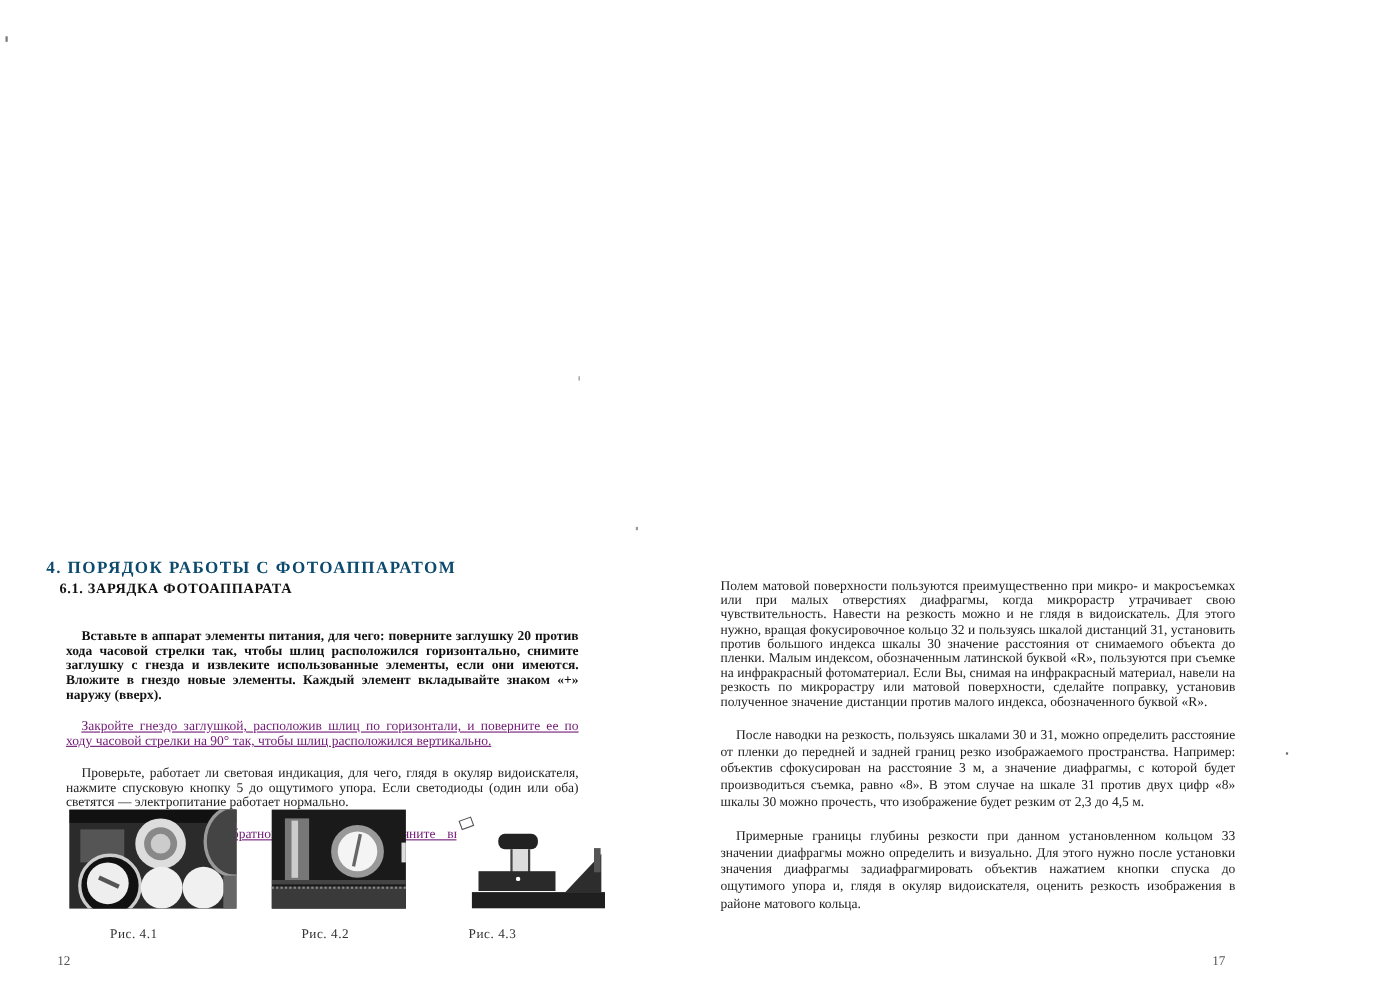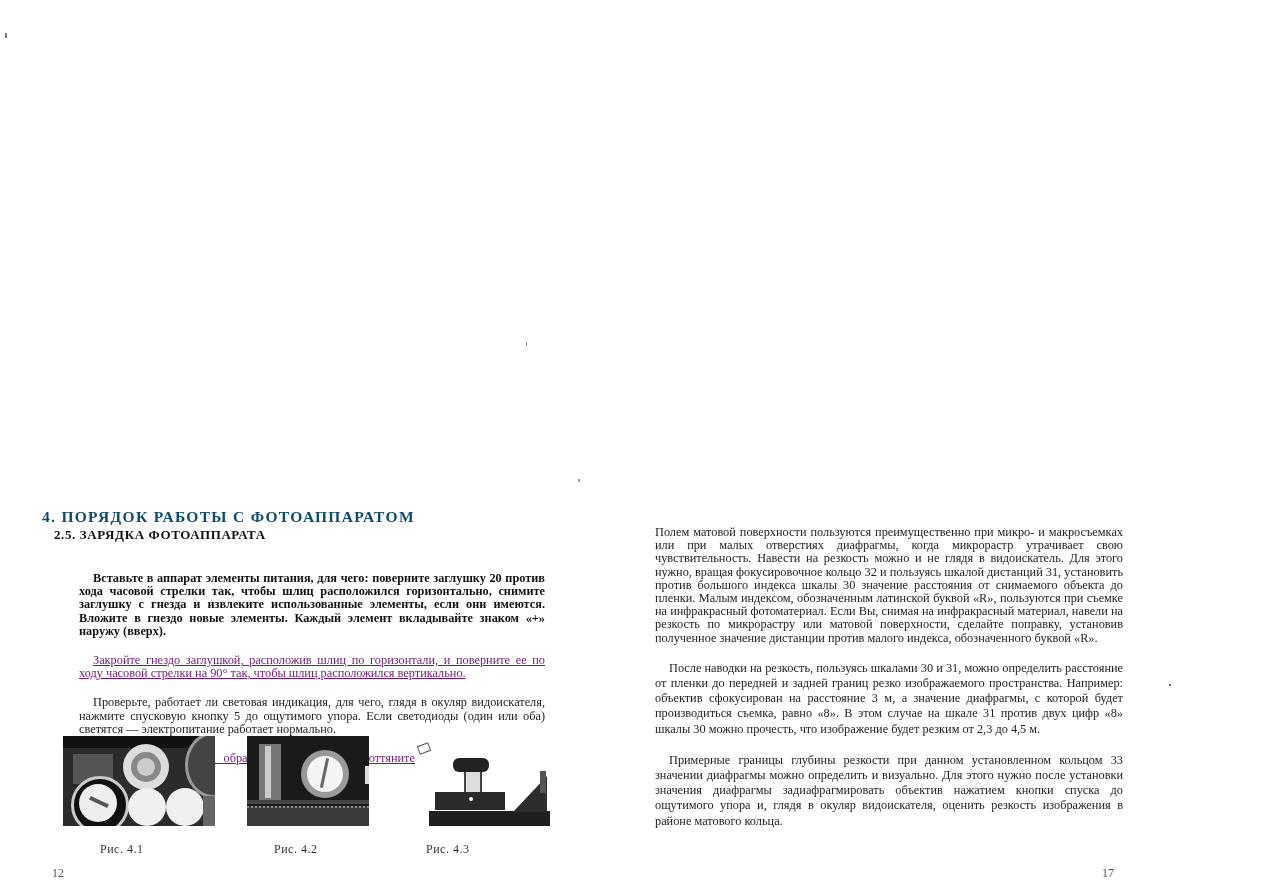--- a/index.html
+++ b/index.html
@@ -114,23 +114,23 @@
 </head>
 <body>
 
 <div class="speck" style="left:5px; top:33px; width:2px; height:5px;"></div>
 <div class="speck" style="left:526px; top:342px; width:1px; height:4px; background:#888;"></div>
 <div class="speck" style="left:578px; top:479px; width:2px; height:3px; background:#999;"></div>
 <div class="speck" style="left:1169px; top:684px; width:2px; height:2px; background:#666;"></div>
 
 <div class="page page-left">
   <div class="chapter-title">4. ПОРЯДОК РАБОТЫ С ФОТОАППАРАТОМ</div>
-  <div class="section-title">2.5. ЗАРЯДКА ФОТОАППАРАТА</div>
+  <div class="section-title">6.1. ЗАРЯДКА ФОТОАППАРАТА</div>
 
-  <div class="text-block" style="left:63px; top:556px; width:498px;">
+  <div class="text-block" style="left:44px; top:556px; width:498px;">
     <p class="bold-par" style="margin-bottom:3px;">Вставьте в аппарат элементы питания, для чего: поверните заглушку 20 против хода часовой стрелки так, чтобы шлиц расположился горизонтально, снимите заглушку с гнезда и извлеките использованные элементы, если они имеются. Вложите в гнездо новые элементы. Каждый элемент вкладывайте знаком «+» наружу (вверх).</p>
     <p class="light">Закройте гнездо заглушкой, расположив шлиц по горизонтали, и поверните ее по ходу часовой стрелки на 90° так, чтобы шлиц расположился вертикально.</p>
     <p>Проверьте, работает ли световая индикация, для чего, глядя в окуляр видоискателя, нажмите спусковую кнопку 5 до ощутимого упора. Если светодиоды (один или оба) светятся — электропитание работает нормально.</p>
     <p class="light" style="text-align-last:justify;">а) откинув рукоятку обратной перемотки 8, оттяните вверх до упора го-</p>
   </div>
 
   <div class="figs">
 
     <div class="fig" style="left:3px;">
       <div class="photo" style="width:152px; height:90px; background:#2b2b2b;">

